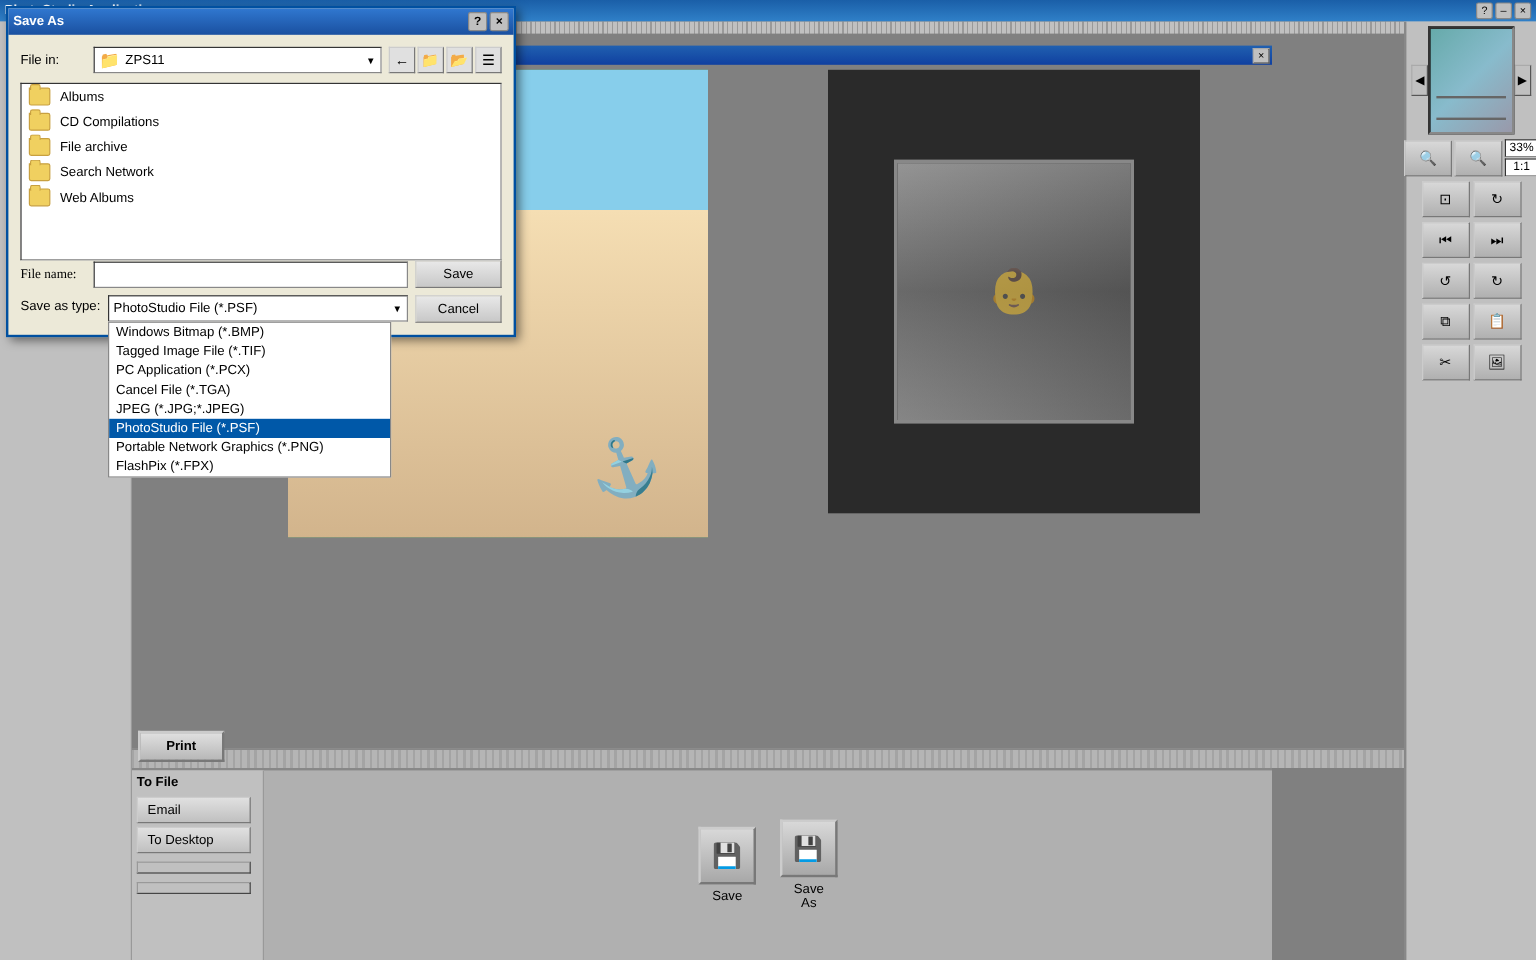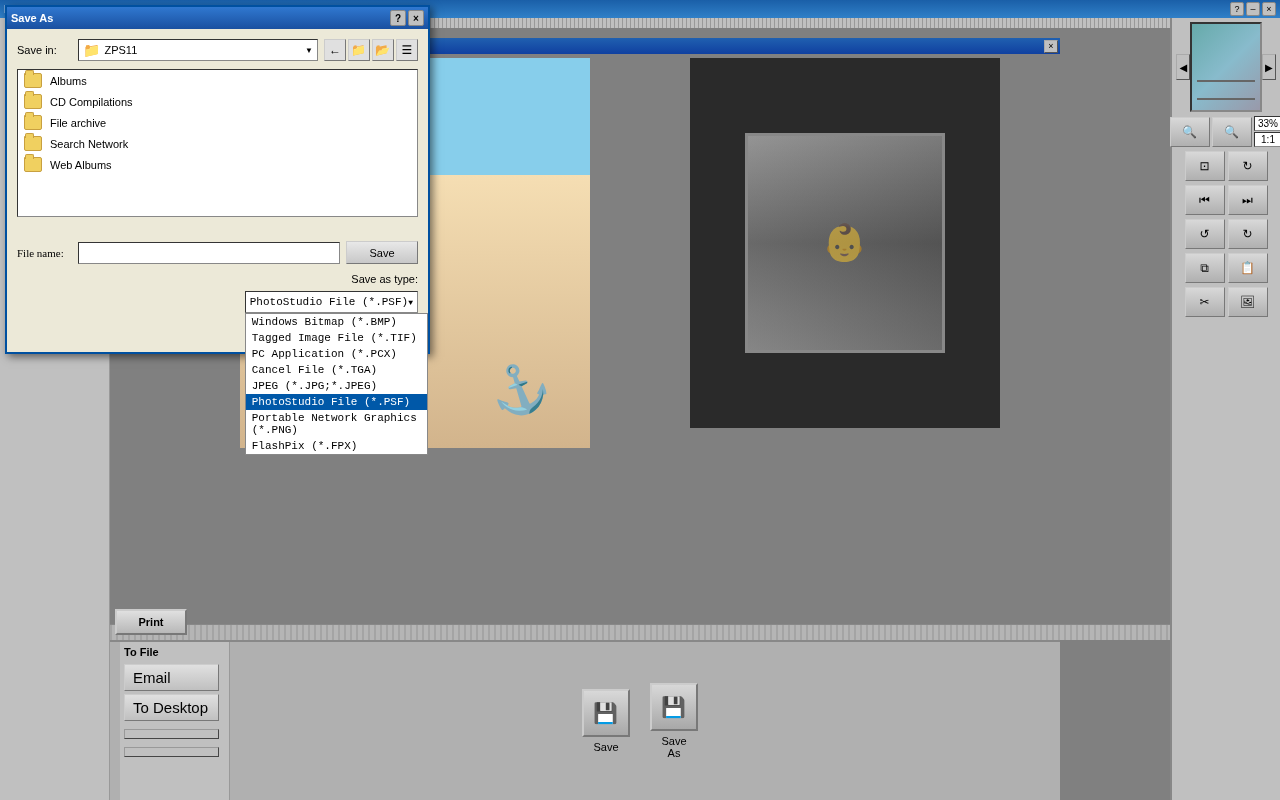--- a/index.html
+++ b/index.html
@@ -143,36 +143,36 @@
       bottom: 0;
       left: 0;
       right: 110px;
       height: 160px;
       background: #b0b0b0;
       border-top: 2px solid #888;
     }
 
     .bottom-left {
       position: absolute;
-      left: 10px;
+      left: 0;
       top: 0;
       width: 110px;
       height: 100%;
       background: #c0c0c0;
       border-right: 1px solid #999;
       padding: 4px;
     }
 
     .bottom-btn {
       width: 95px;
       padding: 4px 8px;
       margin-bottom: 3px;
       background: linear-gradient(180deg, #e0e0e0, #c0c0c0);
       border: 1px outset #ccc;
-      font-size: 15px;
+      font-size: 11px;
       cursor: pointer;
       text-align: left;
     }
 
     .bottom-center {
       position: absolute;
       left: 110px;
       right: 0;
       top: 0;
       bottom: 0;
@@ -342,21 +342,21 @@
       cursor: pointer;
     }
 
     
     .file-list-area {
       width: 100%;
       height: 148px;
       background: white;
       border: 1px inset #888;
       overflow-y: auto;
-      margin-bottom: 24px;
+      margin-bottom: 0;
     }
 
     .file-list-item {
       display: flex;
       align-items: center;
       gap: 4px;
       padding: 3px 6px;
       cursor: pointer;
     }
 
@@ -388,53 +388,51 @@
       background: linear-gradient(180deg, #e8e8e8, #c8c8c8);
       border: 1px outset #ccc;
       font-size: 11px;
       cursor: pointer;
       font-family: 'Tahoma', Arial, sans-serif;
     }
 
     
     .savetype-row {
       display: flex;
-      align-items: flex-end;
+      align-items: flex-start;
       gap: 6px;
-      flex-direction: column;
     }
 
     .savetype-label {
       min-width: 55px;
       padding-top: 3px;
     }
 
     .savetype-dropdown-container {
       flex: 1;
       position: relative;
-      font-family: Liberation Mono, monospace;
     }
 
     .savetype-dropdown {
       width: 100%;
       height: 22px;
       background: white;
       border: 1px inset #888;
       display: flex;
       align-items: center;
       padding: 0 4px;
       justify-content: space-between;
       cursor: pointer;
     }
 
     .savetype-list {
       position: absolute;
       top: 22px;
       left: 0;
-      width: 183px;
+      width: 236px;
       background: white;
       border: 1px solid #888;
       z-index: 300;
     }
 
     .savetype-option {
       padding: 2px 6px;
       cursor: pointer;
       font-size: 11px;
     }
@@ -758,21 +756,21 @@
       <span class="dialog-title-text">Save As</span>
       <div class="dialog-title-buttons">
         <div class="dialog-btn-help">?</div>
         <div class="dialog-btn-close">×</div>
       </div>
     </div>
 
     <div class="dialog-body">
 
       <div class="save-in-row">
-        <span class="save-in-label">Save in:</span>
+        <span class="save-in-label">File in:</span>
         <div style="flex:1; display:flex; align-items:center; border:1px inset #888; background:white; height:22px; padding:0 4px; gap:4px;">
           <span style="font-size:14px;">📁</span>
           <span>ZPS11</span>
           <span style="margin-left:auto; font-size:8px;">▼</span>
         </div>
         <div style="display:flex;gap:2px;">
           <div class="toolbar-icon-btn">←</div>
           <div class="toolbar-icon-btn">📁</div>
           <div class="toolbar-icon-btn">📂</div>
           <div class="toolbar-icon-btn">☰</div>

